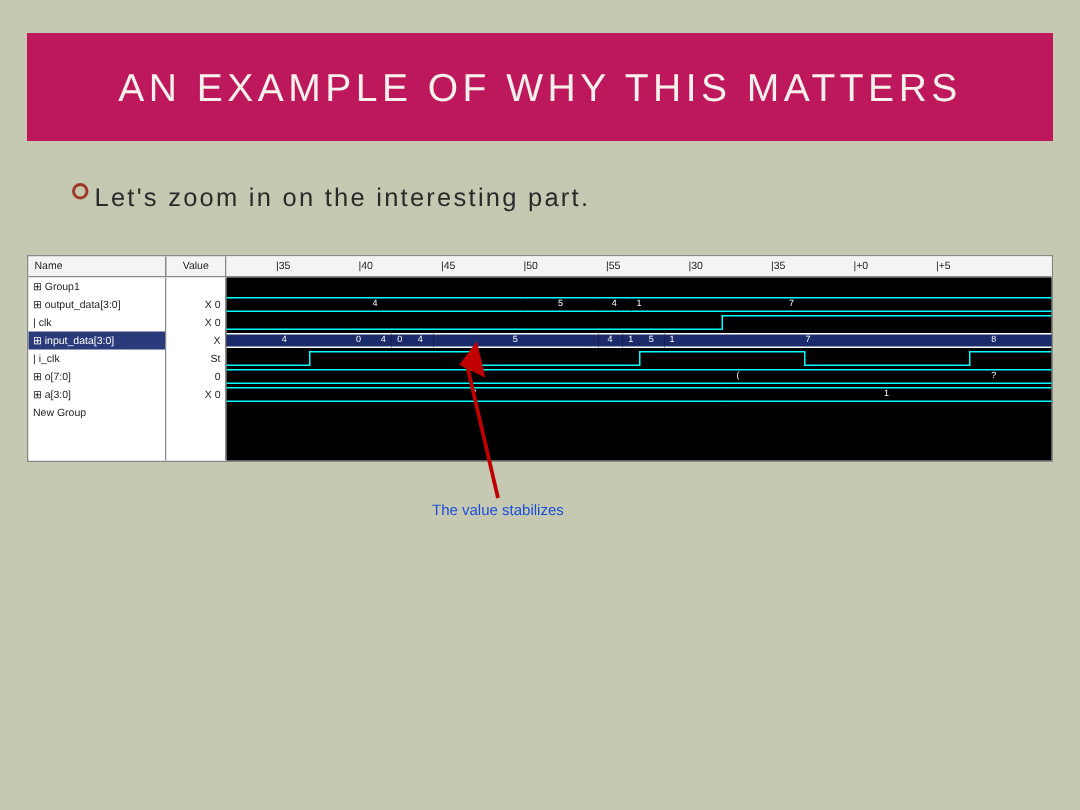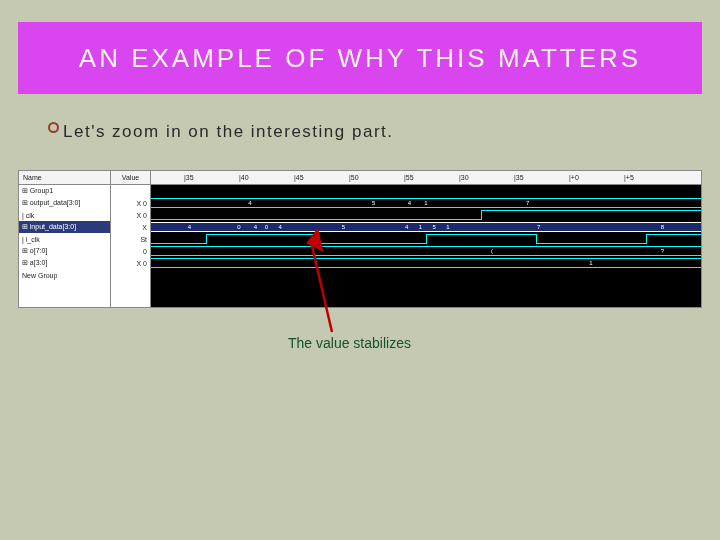--- a/index.html
+++ b/index.html
@@ -10,21 +10,21 @@
     font-family: Arial, sans-serif;
     overflow: hidden;
     position: relative;
   }
   .title-bar {
     position: absolute;
     top: 22px;
     left: 18px;
     right: 18px;
     height: 72px;
-    background: #d946ef;
+    background: #be185d;
     display: flex;
     align-items: center;
     justify-content: center;
   }
   .title-text {
     color: #f8f0ea;
     font-size: 26px;
     font-weight: 400;
     letter-spacing: 3px;
     font-family: Arial, sans-serif;
@@ -196,22 +196,22 @@
     position: absolute;
     top: 1px;
     bottom: 1px;
     width: 0;
     border-left: 1px solid #0ff;
   }
   .annotation {
     position: absolute;
     top: 335px;
     left: 288px;
-    font-size: 14px;
-    color: #14532d;
+    font-size: 10px;
+    color: #1d4ed8;
   }
   .arrow {
     position: absolute;
     top: 236px;
     left: 310px;
     width: 2px;
     height: 96px;
     pointer-events: none;
   }
   .arrow svg { overflow: visible; }

